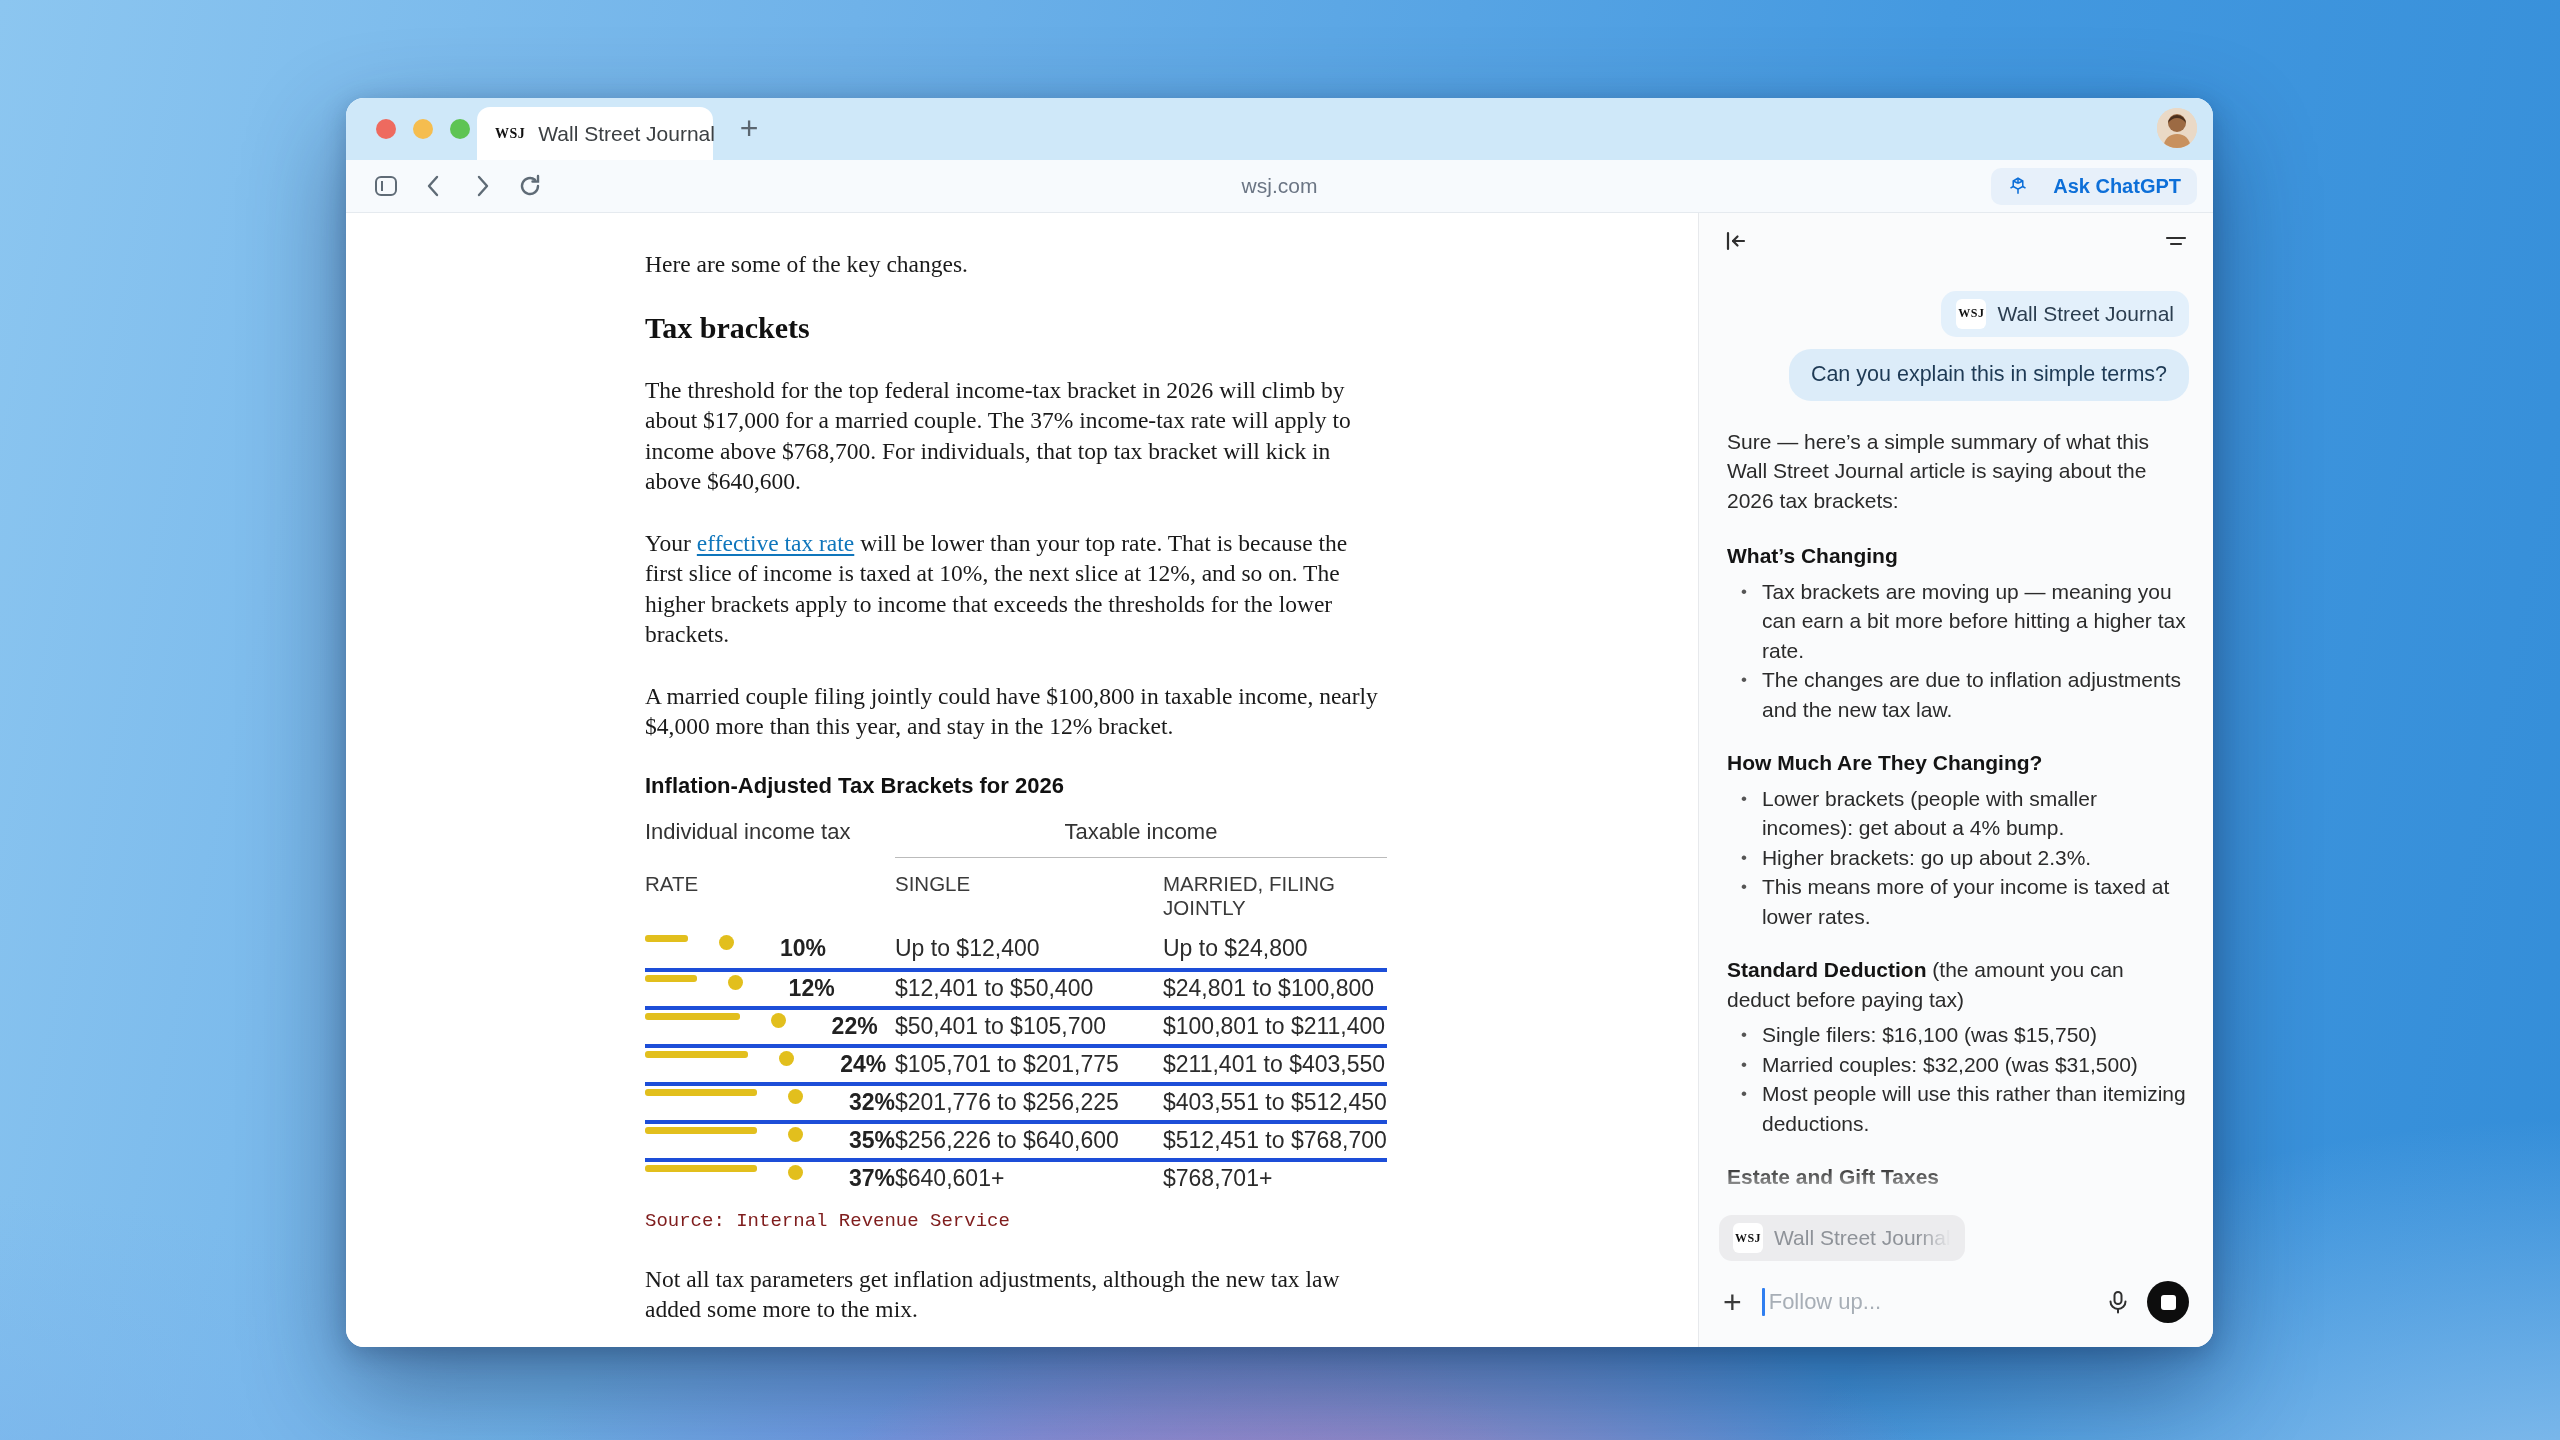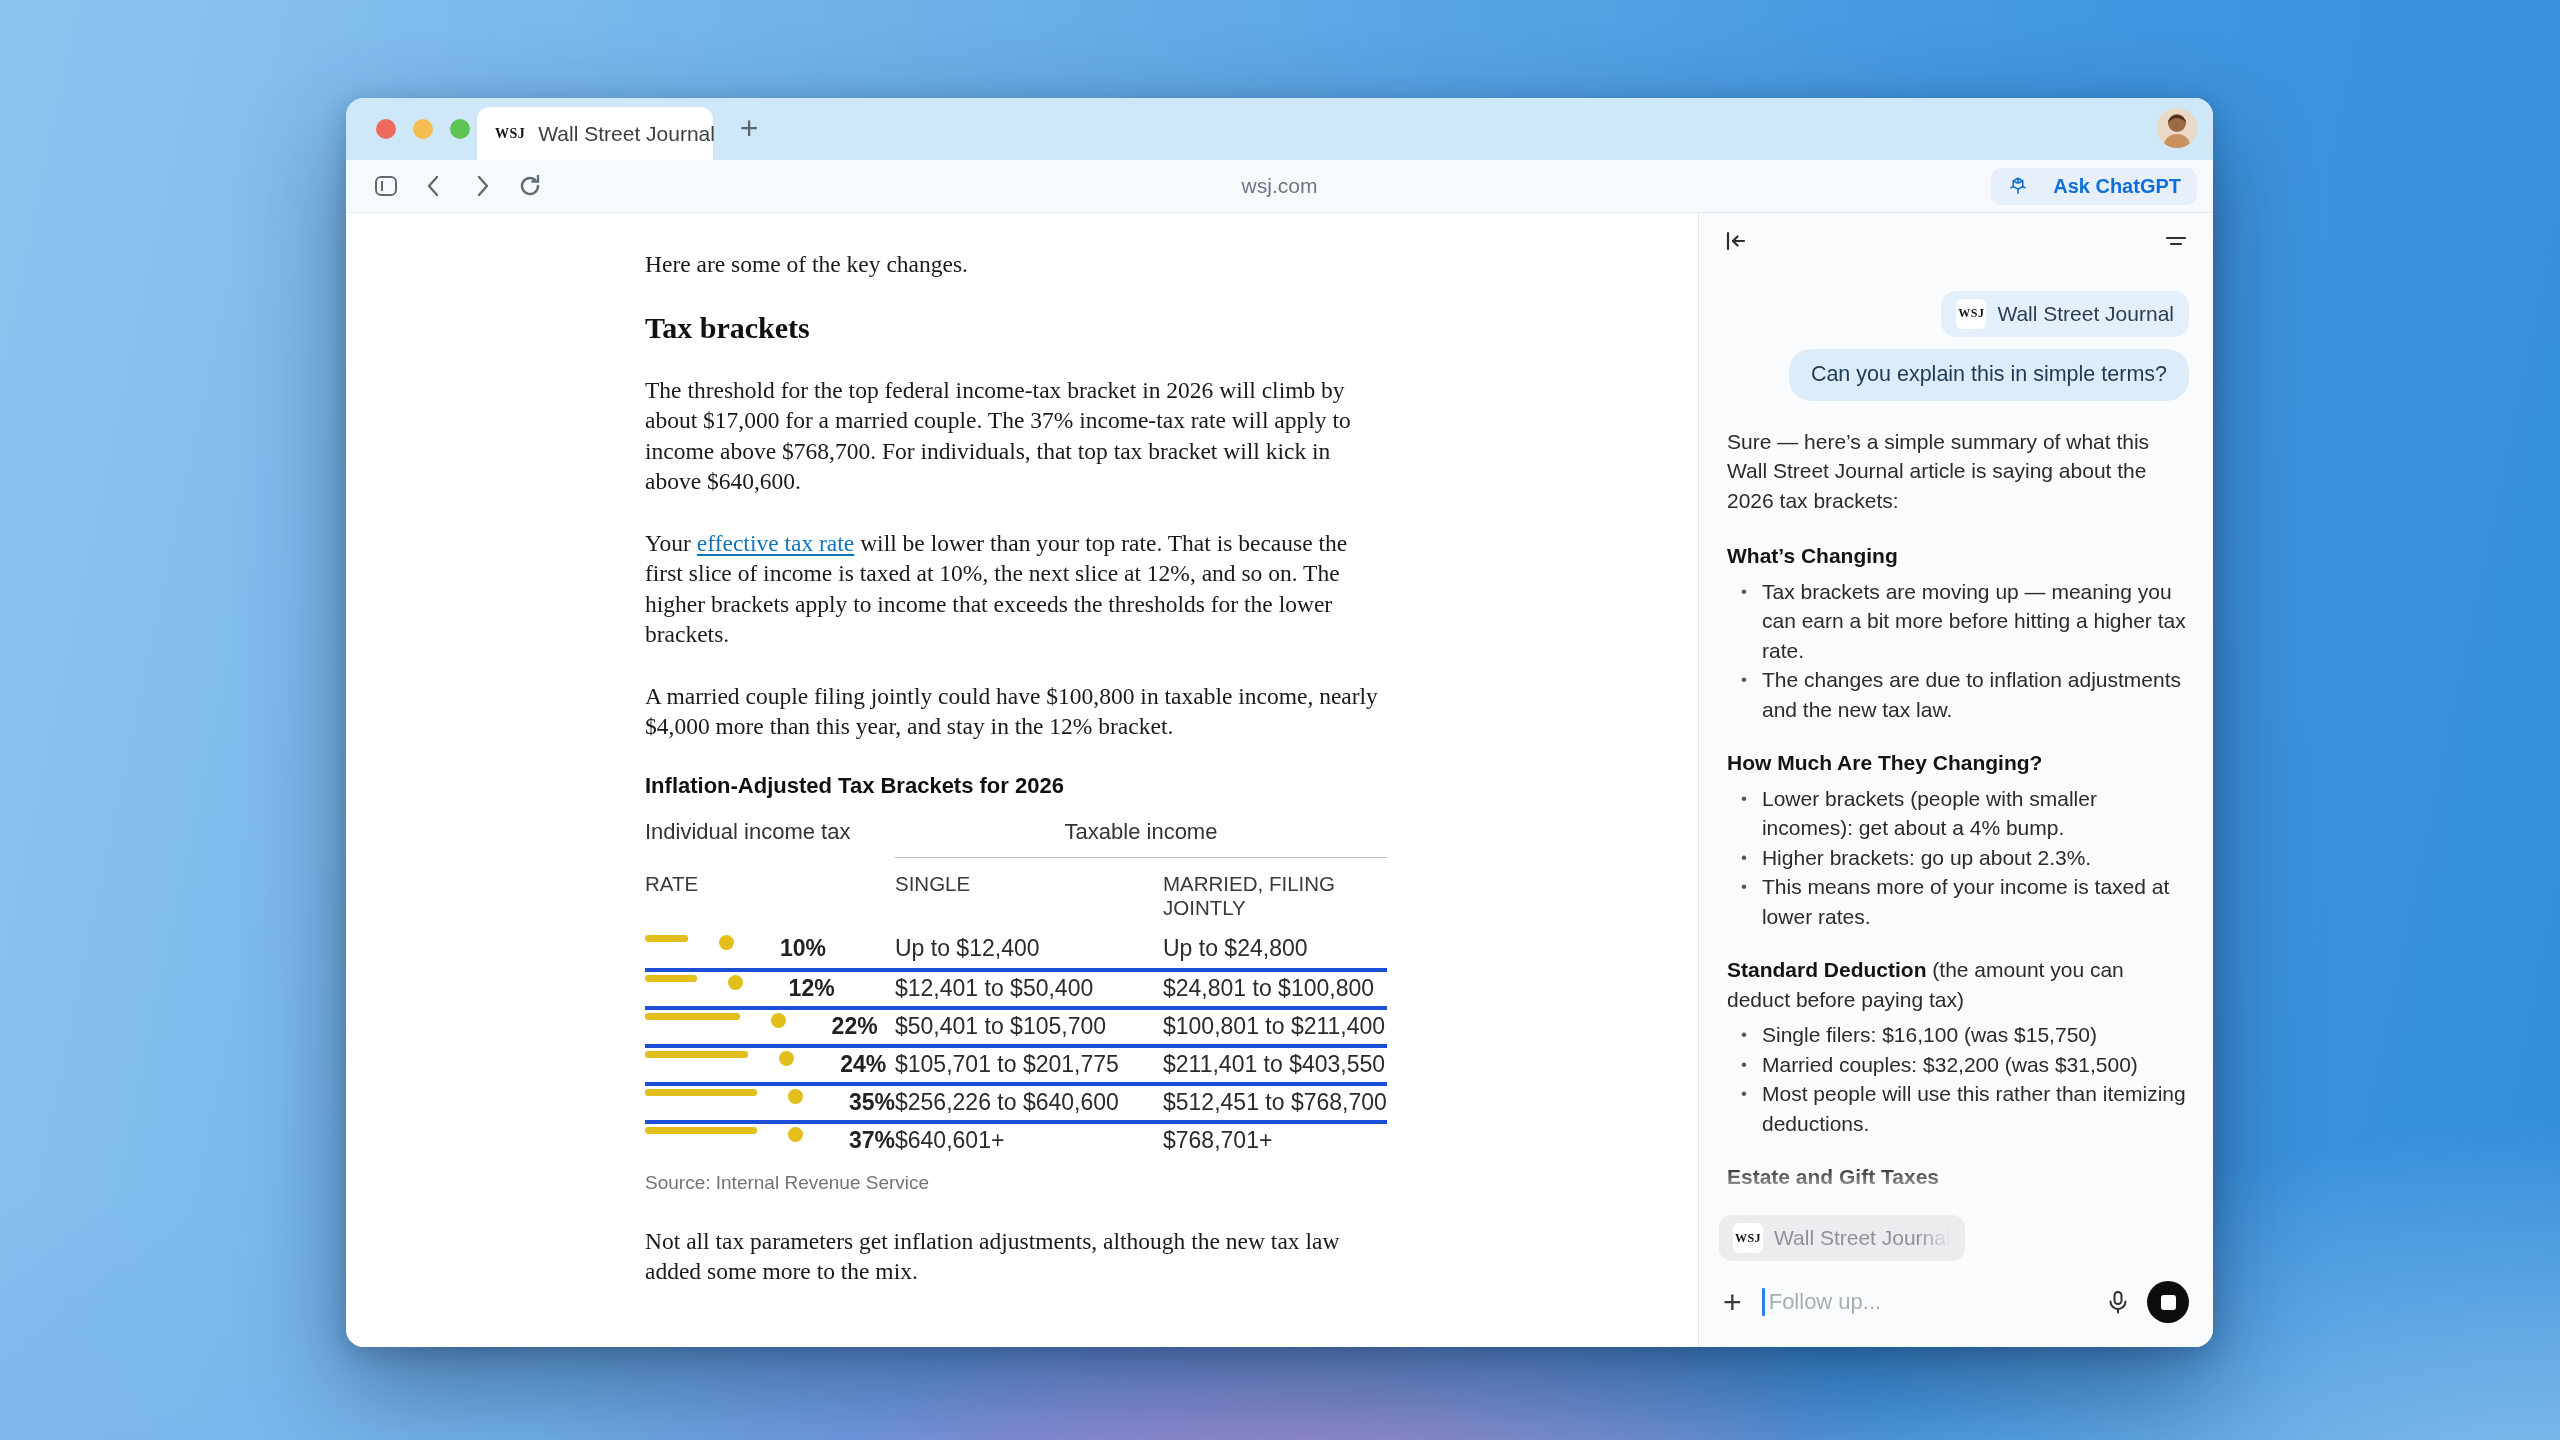--- a/index.html
+++ b/index.html
@@ -61,21 +61,21 @@
   .tt-groups .g-right { text-align:center; padding-bottom:12px; border-bottom:1px solid #bbb; }
   .tt-head { display:grid; grid-template-columns:250px 268px 1fr; font-size:20.5px; color:#3a3a3a;
     padding:14px 0 10px; }
   .t-row { display:grid; grid-template-columns:250px 268px 1fr; align-items:center; height:38px;
     font-size:23px; color:#2b2b2b; }
   .t-row + .t-row { border-top:4px solid #1d4ed8; }
   .rate-cell { display:flex; align-items:flex-start;gap:36px; }
   .bar { height:7px; border-radius:3px; }
   .bar-dot { width:15px; height:15px; border-radius:50%; margin-left:-5px; flex:0 0 auto; }
   .rate-label { font-weight:bold; color:#222; margin-left:10px; font-size:23px; }
-  .tt-source { font-size:19px; color:#737373; margin-top:14px; }
+  .tt-source { font-size:19px; color:#7f1d1d; margin-top:14px;font-family:Liberation Mono, monospace; }
   
   .sidebar { width:515px; background:#fafbfc; border-left:1px solid #e7e9ec;
     display:flex; flex-direction:column; position:relative; }
   .sb-header { height:56px; padding:0 24px; display:flex; align-items:center;
     justify-content:space-between; flex:0 0 auto; }
   .sb-ic { width:26px; height:26px; color:#2f2f2f; }
   .sb-ic svg { width:100%; height:100%; display:block; }
   .chat { flex:1; overflow:hidden; padding:8px 24px 0 28px; display:flex; flex-direction:column;
     font-size:21px; line-height:29.5px; color:#2b2b2b; position:relative; }
   .chip-row { display:flex; justify-content:flex-end; margin:14px 0 12px; }
@@ -224,20 +224,29 @@
                 <div class="rate-cell">
                   <span class="bar" style="width: 103.2px; background: rgb(226, 191, 29);"></span>
                   <span class="bar-dot" style="background: rgb(226, 191, 29);"></span>
                   <span class="rate-label">24%</span>
                 </div>
                 <div>$105,701 to $201,775</div>
                 <div>$211,401 to $403,550</div>
               </div>
               <div class="t-row">
                 <div class="rate-cell">
+                  <span class="bar" style="width: 137.6px; background: rgb(226, 191, 29);"></span>
+                  <span class="bar-dot" style="background: rgb(226, 191, 29);"></span>
+                  <span class="rate-label">32%</span>
+                </div>
+                <div>$201,776 to $256,225</div>
+                <div>$403,551 to $512,450</div>
+              </div>
+              <div class="t-row">
+                <div class="rate-cell">
                   <span class="bar" style="width: 150.5px; background: rgb(226, 191, 29);"></span>
                   <span class="bar-dot" style="background: rgb(226, 191, 29);"></span>
                   <span class="rate-label">35%</span>
                 </div>
                 <div>$256,226 to $640,600</div>
                 <div>$512,451 to $768,700</div>
               </div>
               <div class="t-row">
                 <div class="rate-cell">
                   <span class="bar" style="width: 159.1px; background: rgb(226, 191, 29);"></span>

